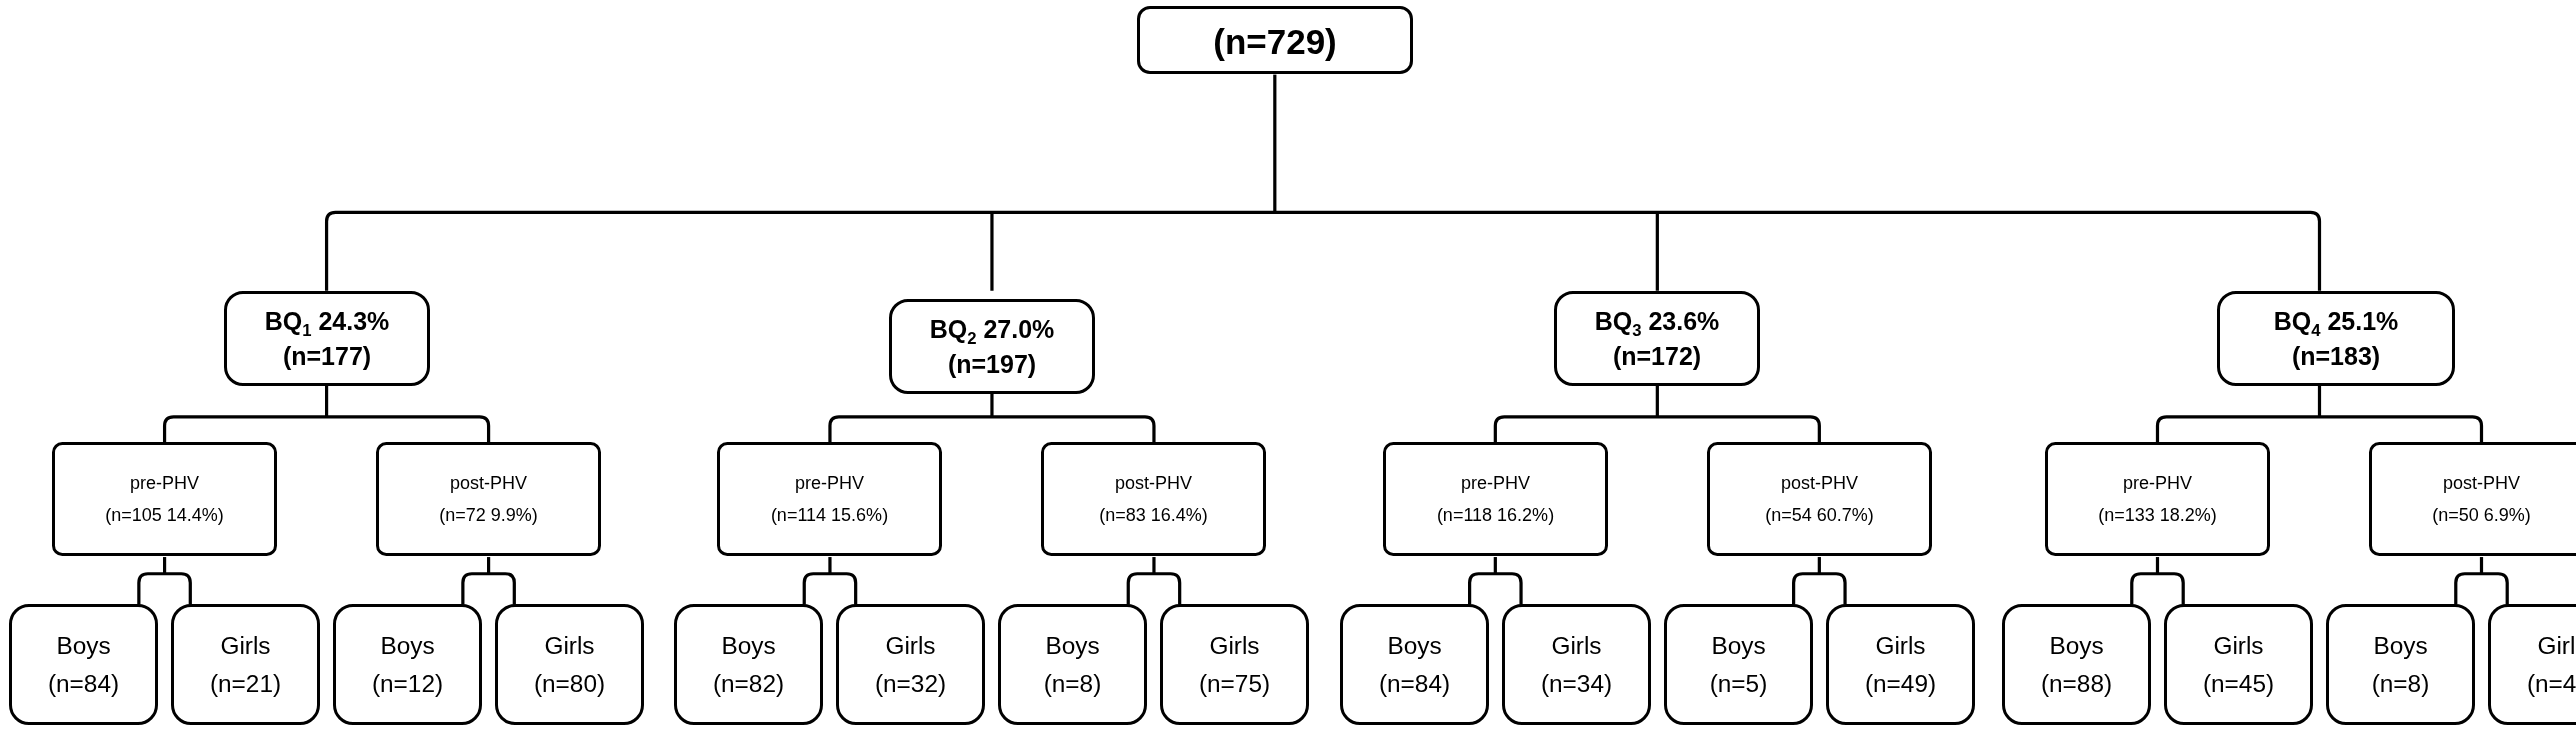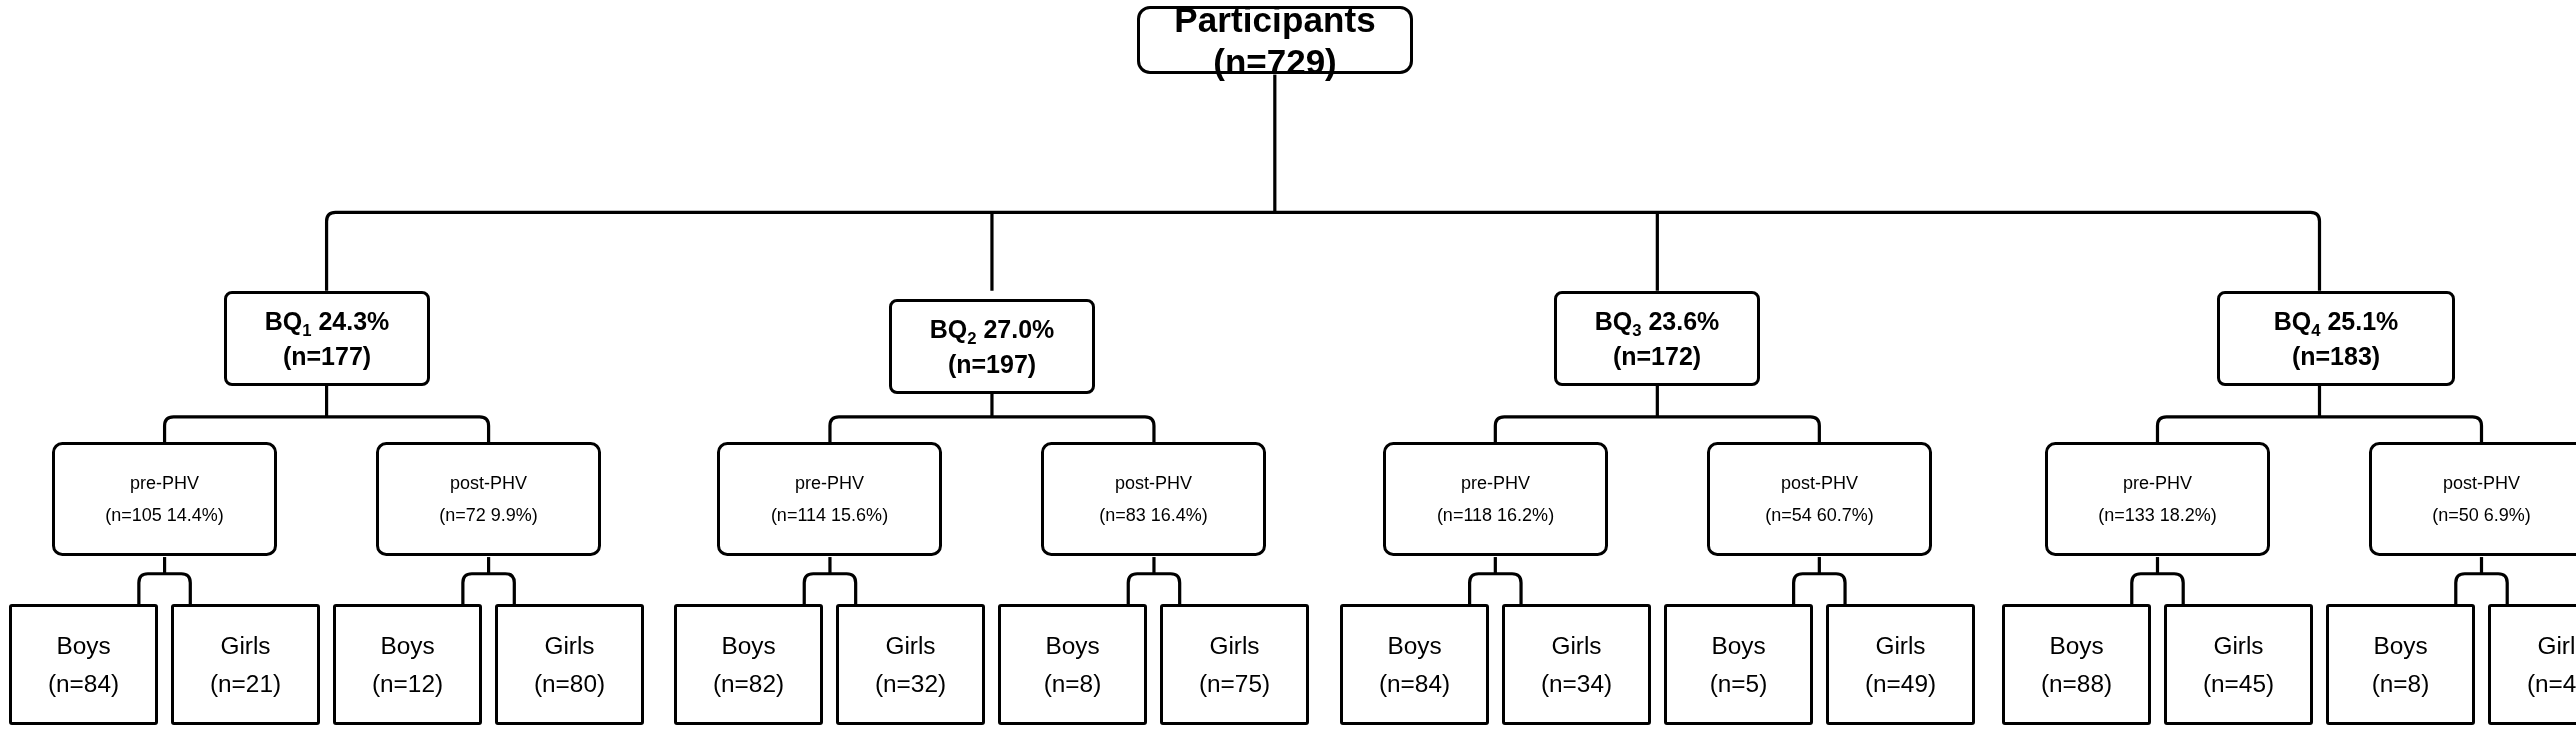--- a/index.html
+++ b/index.html
@@ -51,41 +51,41 @@
     border-width: 3.9px;
     border-radius: 13px;
     font-size: 35px;
     font-weight: bold;
   }
   .node.root .l1 { letter-spacing: 0.1px; }
   .node.root .l2 { margin-top: 2.6px; }
   
   .node.bq {
     border-width: 3.9px;
-    border-radius: 8px;
+    border-radius: 19px;
     font-size: 25px;
   }
   .node.bq .l1 { font-weight: bold; }
   .node.bq .l2 { font-weight: bold; margin-top: 1.3px; }
   .node.bq .sub {
     font-size: 16.7px;
     vertical-align: sub;
     font-weight: bold;
   }
   
   .node.phv {
     border-width: 3.2px;
     border-radius: 10.3px;
     font-size: 18px;
   }
   .node.phv .l2 { margin-top: 11px; }
   
   .node.leaf {
     border-width: 3.2px;
-    border-radius: 3px;
+    border-radius: 20px;
     font-size: 24.4px;
   }
   .node.leaf .l2 { margin-top: 10px; }
 </style>
 </head>
 <body>
 
 <div id="flowchart">
   <svg class="connectors" viewBox="0 0 4007 1138" preserveAspectRatio="none">
     <g id="edges" fill="none" stroke="#000000" stroke-width="5" stroke-linecap="butt" stroke-linejoin="round">
@@ -114,21 +114,20 @@
         <path d="M 3608 600 L 3608 648"></path>
         <path d="M 3356 688 L 3356 662 Q 3356 648 3370 648 L 3846 648 Q 3860 648 3860 662 L 3860 688"></path>
         <path d="M 3356 866 L 3356 892"></path>
         <path d="M 3316 940 L 3316 906 Q 3316 892 3330 892 L 3382 892 Q 3396 892 3396 906 L 3396 940"></path>
         <path d="M 3860 866 L 3860 892"></path>
         <path d="M 3820 940 L 3820 906 Q 3820 892 3834 892 L 3886 892 Q 3900 892 3900 906 L 3900 940"></path>
       </g>
   </svg>
   <div id="nodes">
       <div class="node root" style="left: 1137px; top: 6.4px; width: 276px; height: 68px;">
-        <span class="l1">Participants</span>
         <span class="l2">(n=729)</span>
       </div>
       <div class="node bq" style="left: 224px; top: 291px; width: 206px; height: 95px;">
         <span class="l1">BQ<span class="sub">1</span> 24.3%</span>
         <span class="l2">(n=177)</span>
       </div>
       <div class="node phv" style="left: 52px; top: 442px; width: 225px; height: 114px;">
         <span class="l1">pre-PHV</span>
         <span class="l2">(n=105 14.4%)</span>
       </div>

